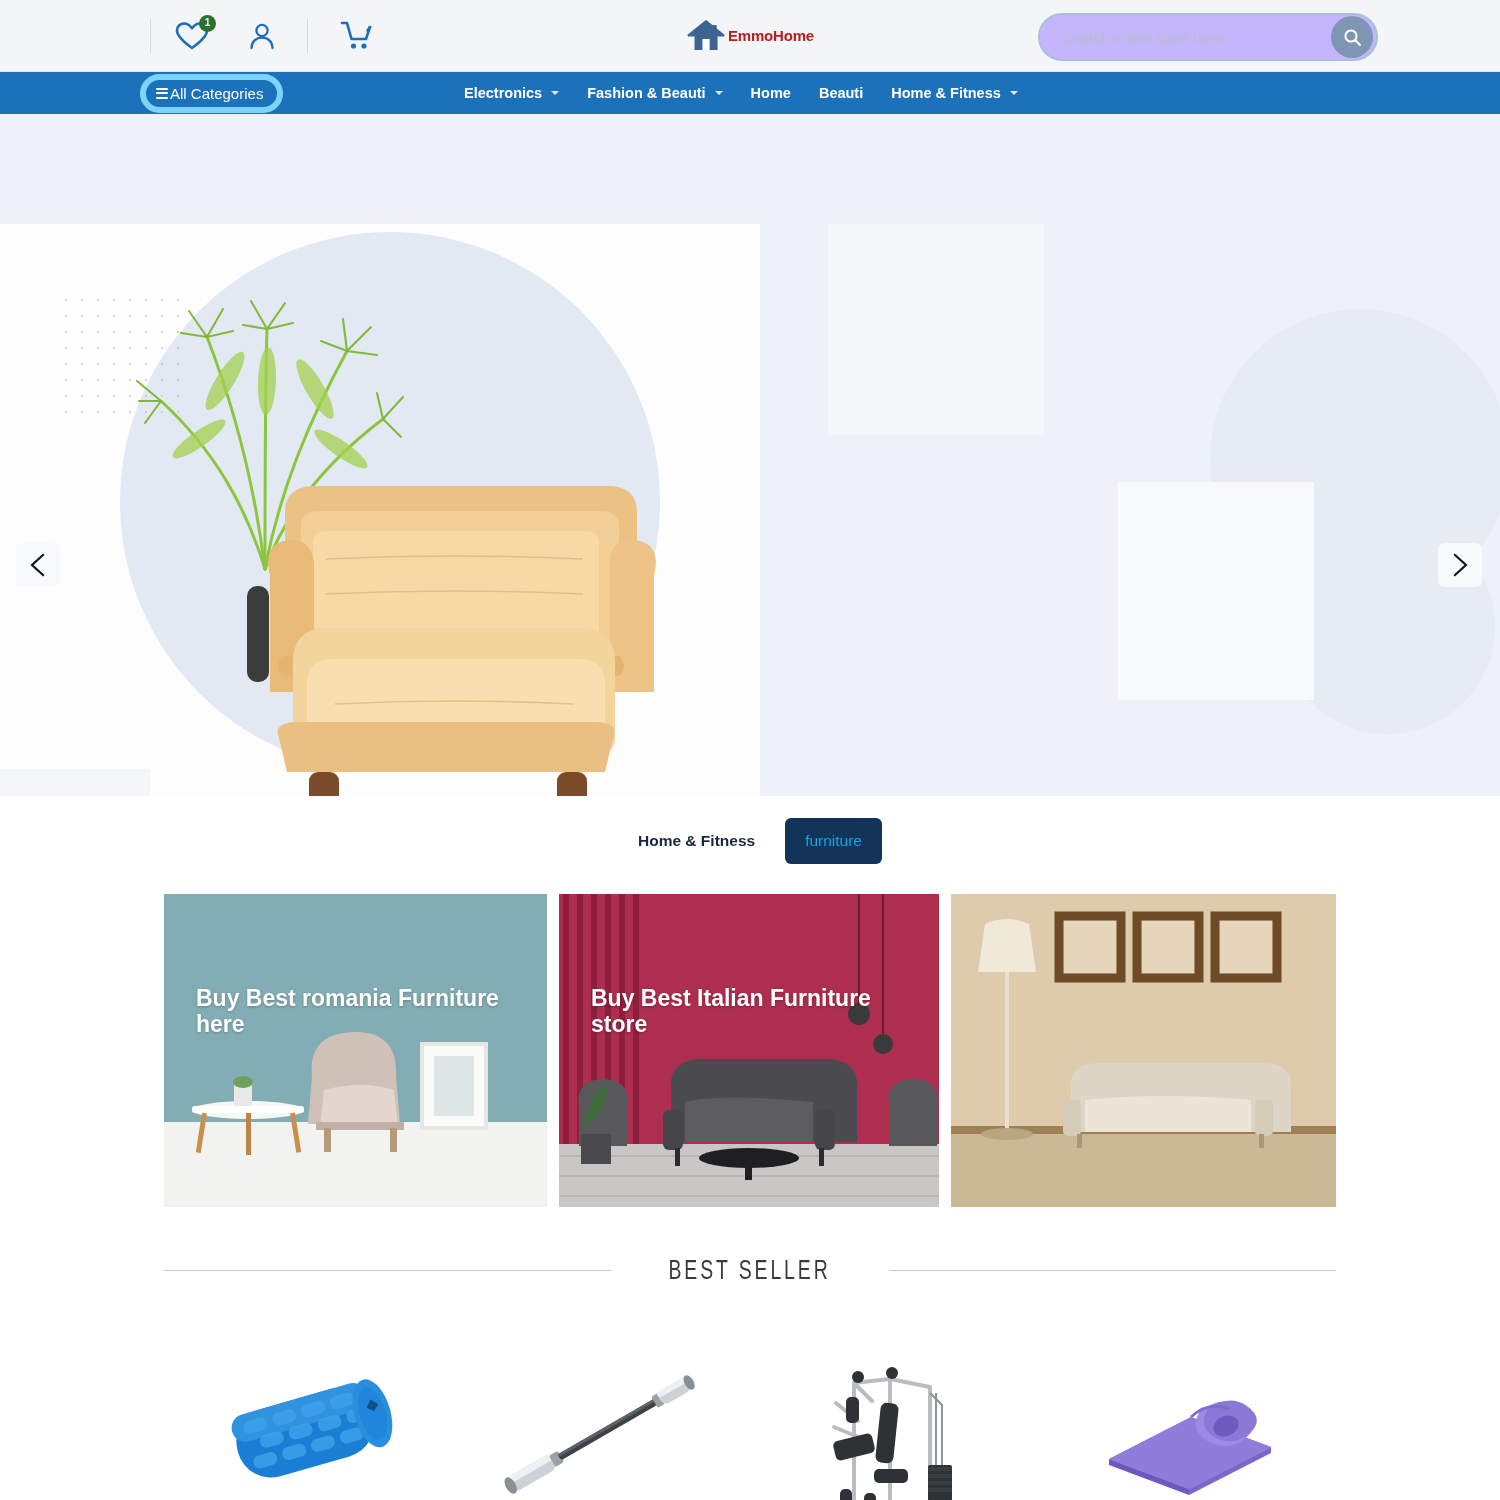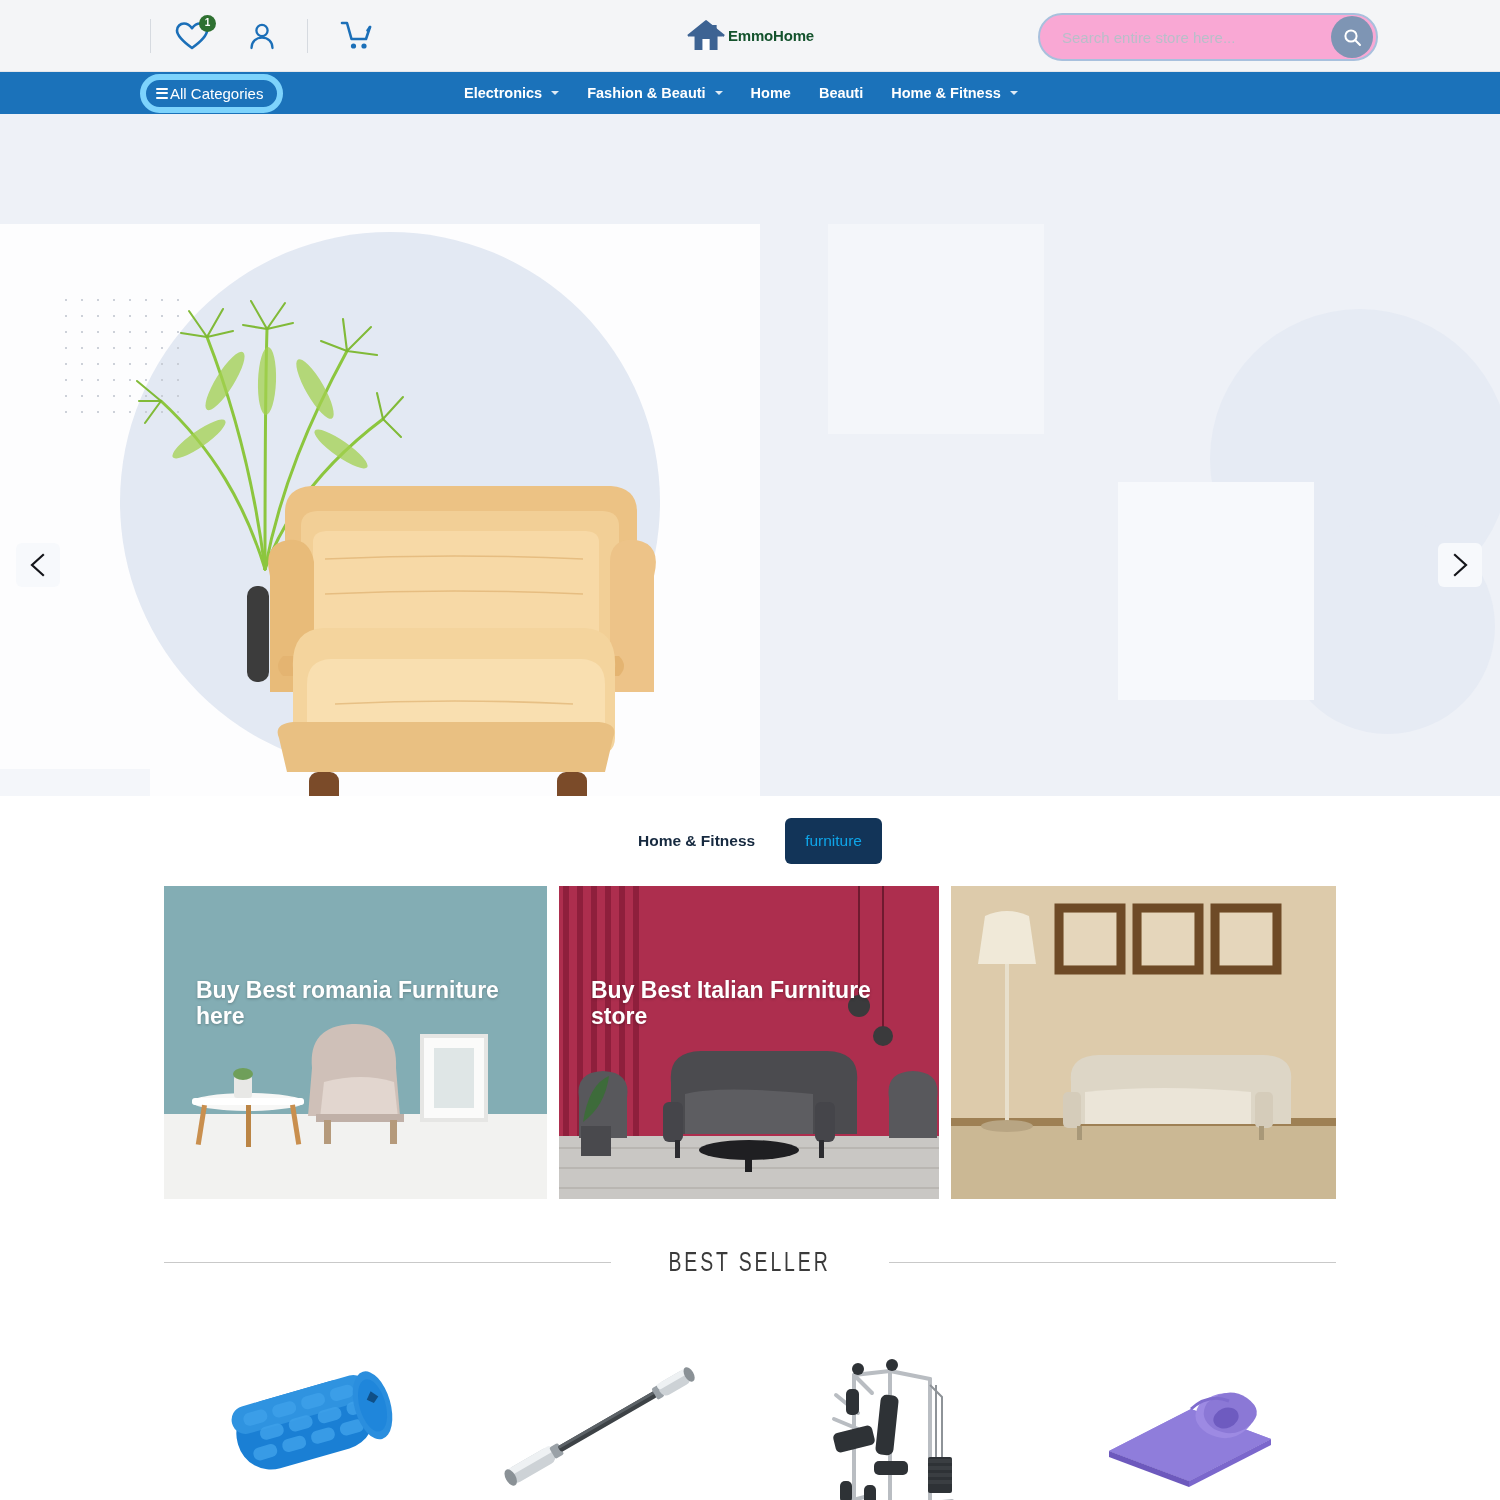--- a/index.html
+++ b/index.html
@@ -63,33 +63,33 @@
     left: 50%;
     transform: translateX(-50%);
     display: flex;
     align-items: center;
     gap: 2px;
     cursor: pointer;
   }
   .brand-name {
     font-size: 15px;
     font-weight: bold;
-    color: #14532d;
+    color: #b91c1c;
     letter-spacing: -0.2px;
   }
 
   .search-wrap {
     position: absolute;
     right: 122px;
     top: 13px;
     width: 340px;
     height: 48px;
     border: 2px solid #a8c0dd;
     border-radius: 40px;
-    background: #f9a8d4;
+    background: #c4b5fd;
     display: flex;
     align-items: center;
     padding-left: 22px;
   }
   .search-input {
     flex: 1;
     border: none;
     outline: none;
     font-family: "Liberation Sans", sans-serif;
     font-size: 15px;
@@ -299,21 +299,21 @@
   }
   .tab.active {
     background: #123458;
     color: #0ea5e9;
     font-weight: normal;
   }
 
   
   .banners {
     width: 1172px;
-    margin: 8px auto;
+    margin: 16px auto;
     display: flex;
     gap: 12px;
     height: 313px;
   }
   .banner {
     position: relative;
     flex: 1;
     overflow: hidden;
     cursor: pointer;
   }

